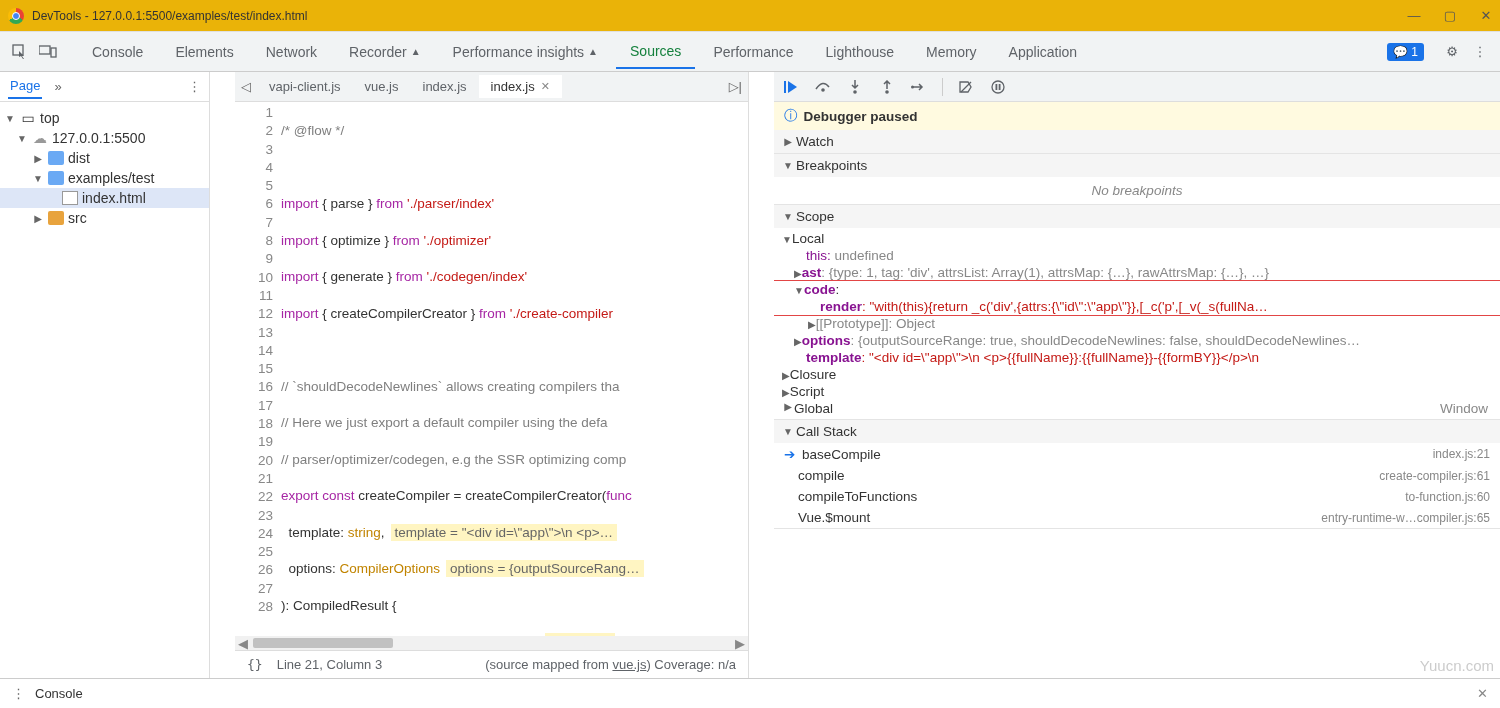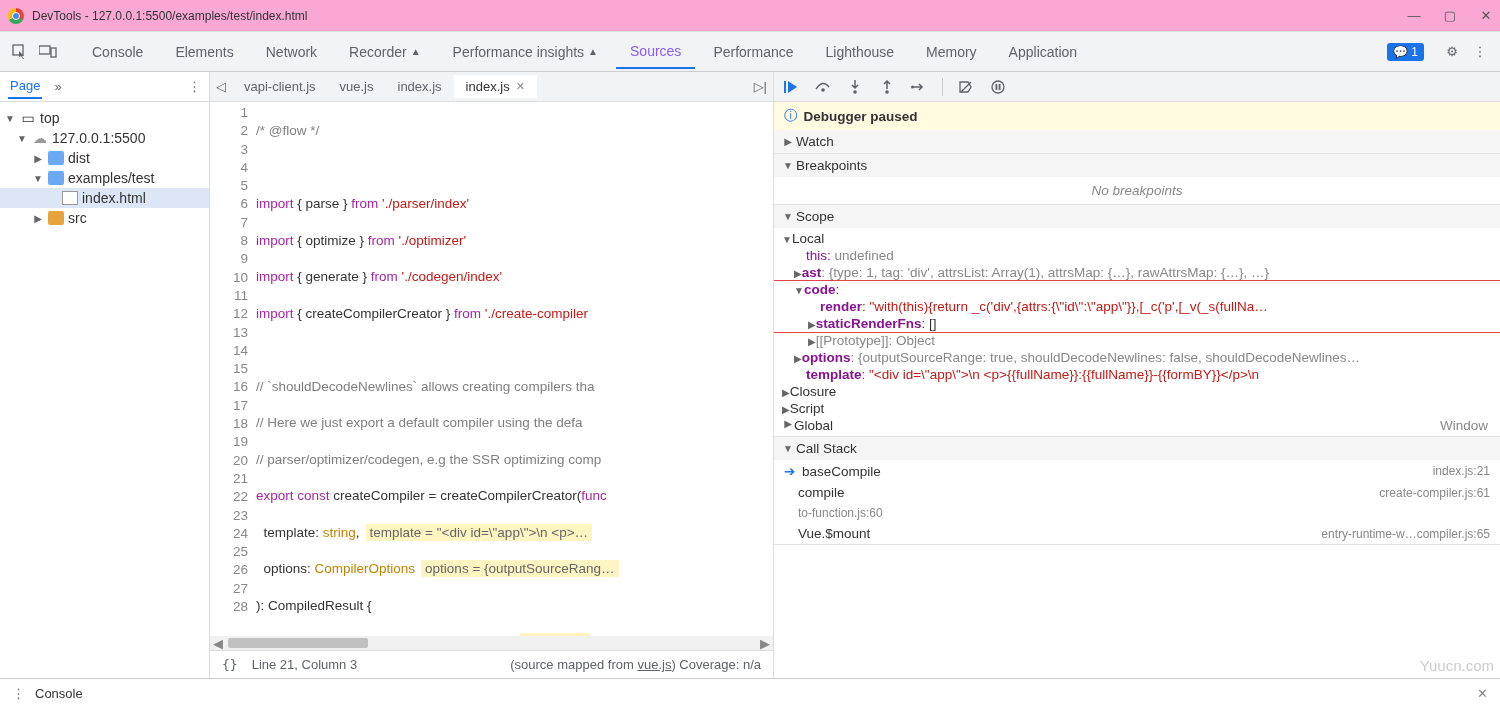--- a/index.html
+++ b/index.html
@@ -1,29 +1,29 @@
 <!DOCTYPE html>
 <html><head>
 <meta charset="utf-8">
 <style>
 * { margin:0; padding:0; box-sizing:border-box; font-family:"Segoe UI",Arial,sans-serif; }
 body { width:1500px; height:708px; background:#fff; overflow:hidden; font-size:13px; color:#333; }
-.titlebar { height:32px; background:#f9a8d4; display:flex; align-items:center; padding:0 8px; border-bottom:1px solid #e0e0e0; }
+.titlebar { height:32px; background:#eab308; display:flex; align-items:center; padding:0 8px; border-bottom:1px solid #e0e0e0; }
 .titlebar .chrome { width:16px; height:16px; border-radius:50%; background:conic-gradient(#ea4335 0 33%,#34a853 33% 66%,#fbbc05 66% 100%); margin-right:8px; position:relative; }
 .titlebar .chrome::after{content:"";position:absolute;inset:4px;border-radius:50%;background:#4285f4;border:1px solid #fff;}
 .titlebar .title { flex:1; font-size:12px; color:#333; }
 .winbtns { display:flex; gap:24px; }
 .winbtn { width:12px; height:12px; display:flex; align-items:center; justify-content:center; color:#555; cursor:pointer; }
 .tabs { height:40px; background:#f1f3f4; display:flex; align-items:center; padding:0 8px; border-bottom:1px solid #ccc; gap:4px; }
 .tabs .devicon { width:24px; height:24px; display:flex; align-items:center; justify-content:center; color:#5f6368; cursor:pointer; }
 .tab { padding:8px 14px; color:#5f6368; cursor:pointer; font-size:14px; white-space:nowrap; display:flex; align-items:center; gap:4px;}
-.tab.sel { color:#8b5cf6; border-bottom:2px solid #1a73e8; }
+.tab.sel { color:#15803d; border-bottom:2px solid #1a73e8; }
 .tabs .spacer{flex:1;}
 .msgbtn { background:#1a73e8; color:#fff; border-radius:3px; padding:2px 6px; font-size:12px; display:flex; align-items:center; gap:3px;}
-.content { display:flex; height:calc(100% - 72px - 30px); }
+.content { display:flex; height:calc(100% - 72px - 30px);gap:25px; }
 .sidebar { width:210px; border-right:1px solid #ddd; display:flex; flex-direction:column; }
 .sidebar-head { height:30px; display:flex; align-items:center; padding:0 8px; border-bottom:1px solid #ddd; }
 .sidebar-head .page { color:#1a73e8; border-bottom:2px solid #1a73e8; padding:4px 2px; font-size:13px; }
 .sidebar-head .gap{flex:1;}
 .tree { padding:6px 0; font-size:14px; }
 .tree-row { display:flex; align-items:center; padding:2px 4px; cursor:pointer; white-space:nowrap;}
 .tree-row.sel { background:#dde6f7; }
 .tw { width:12px; text-align:center; color:#666; font-size:10px;}
 .tree .icn { width:16px; height:14px; margin:0 4px; display:inline-flex; align-items:center; justify-content:center;}
 .folder-blue { background:#6aa9f4; border-radius:2px;}
@@ -325,21 +325,20 @@
           <span class="tw">▼</span>
           <span>Scope</span>
         </div>
       <div class="scope">
         <div class="row" style="padding-left:8px"><span class="tw">▼</span><span>Local</span></div>
         <div class="row" style="padding-left:32px"><span class="pk">this: </span><span class="pv">undefined</span></div>
         <div class="row" style="padding-left:20px"><span class="tw">▶</span><span class="pk"><b>ast</b></span><span class="pv">: {type: 1, tag: 'div', attrsList: Array(1), attrsMap: {…}, rawAttrsMap: {…}, …}</span></div>
         <div class="brd">
           <div class="row" style="padding-left:20px"><span class="tw">▼</span><span class="pk"><b>code</b></span><span>:</span></div>
           <div class="row" style="padding-left:46px"><span class="pk"><b>render</b></span><span class="pstr">: "with(this){return _c('div',{attrs:{\"id\":\"app\"}},[_c('p',[_v(_s(fullNa…</span></div>
-          <div class="row" style="padding-left:34px"><span class="tw">▶</span><span class="pk"><b>staticRenderFns</b></span><span>: []</span></div>
         </div>
         <div class="row" style="padding-left:34px"><span class="tw">▶</span><span class="pv">[[Prototype]]: Object</span></div>
         <div class="row" style="padding-left:20px"><span class="tw">▶</span><span class="pk"><b>options</b></span><span class="pv">: {outputSourceRange: true, shouldDecodeNewlines: false, shouldDecodeNewlines…</span></div>
         <div class="row" style="padding-left:32px"><span class="pk"><b>template</b></span><span class="pstr">: "&lt;div id=\"app\"&gt;\n      &lt;p&gt;{{fullName}}:{{fullName}}-{{formBY}}&lt;/p&gt;\n</span></div>
         <div class="row" style="padding-left:8px"><span class="tw">▶</span><span>Closure</span></div>
         <div class="row" style="padding-left:8px"><span class="tw">▶</span><span>Script</span></div>
         <div class="row" style="padding-left:8px;display:flex">
             <span class="tw">▶</span>
             <span>Global</span>
             <span style="flex:1"></span>
@@ -357,20 +356,21 @@
           <span class="fn">baseCompile</span>
           <span class="loc">index.js:21</span>
         </div>
       <div class="csrow">
           <span class="arw"></span>
           <span class="fn">compile</span>
           <span class="loc">create-compiler.js:61</span>
         </div>
       <div class="csrow">
           <span class="arw"></span>
+          <span class="fn">compileToFunctions</span>
           <span class="loc">to-function.js:60</span>
         </div>
       <div class="csrow">
           <span class="arw"></span>
           <span class="fn">Vue.$mount</span>
           <span class="loc">entry-runtime-w…compiler.js:65</span>
         </div>
     </div>
   </div>
 </div>

